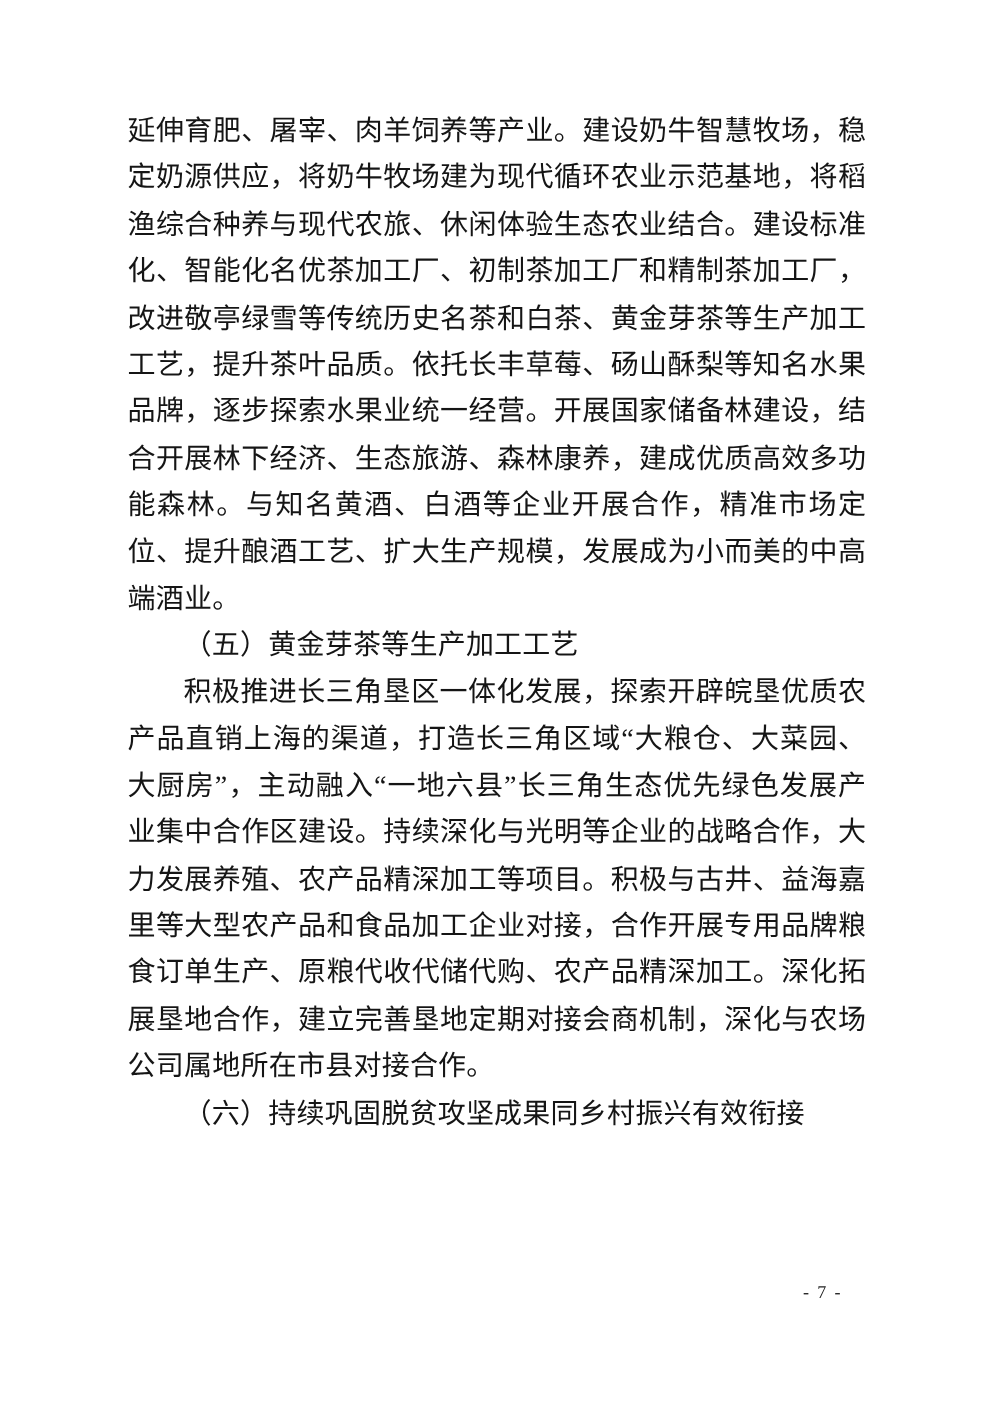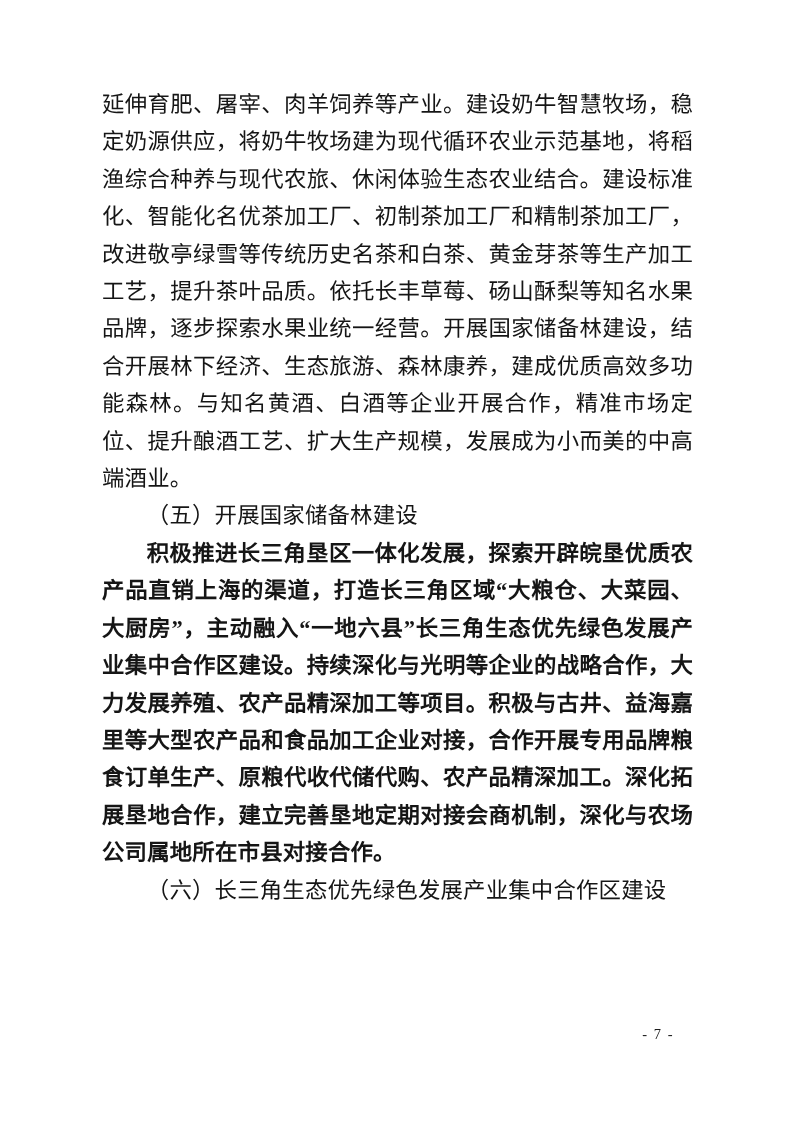--- a/index.html
+++ b/index.html
@@ -18,37 +18,37 @@
     left: 102px;
     top: 86px;
     width: 591px;
     font-size: 22.4px;
     line-height: 37.4px;
     text-align: justify;
     text-justify: inter-character;
     letter-spacing: 0.2px;
   }
   .body-text p { margin: 0; }
-  p.indent { text-indent: 2em; font-weight: bold; }
+  p.indent { text-indent: 2em; }
   p.heading { text-indent: 2em; font-weight: normal; }
   .footer {
     position: absolute;
     top: 1026px;
     right: 120px;
     font-size: 14.5px;
     color: #1c1c1c;
     letter-spacing: 1.5px;
     font-family: "Liberation Serif", "DejaVu Serif", serif;
   }
 </style>
 </head>
 <body>
 
 <div class="page">
   <div class="body-text">
     <p>延伸育肥、屠宰、肉羊饲养等产业。建设奶牛智慧牧场，稳定奶源供应，将奶牛牧场建为现代循环农业示范基地，将稻渔综合种养与现代农旅、休闲体验生态农业结合。建设标准化、智能化名优茶加工厂、初制茶加工厂和精制茶加工厂，改进敬亭绿雪等传统历史名茶和白茶、黄金芽茶等生产加工工艺，提升茶叶品质。依托长丰草莓、砀山酥梨等知名水果品牌，逐步探索水果业统一经营。开展国家储备林建设，结合开展林下经济、生态旅游、森林康养，建成优质高效多功能森林。与知名黄酒、白酒等企业开展合作，精准市场定位、提升酿酒工艺、扩大生产规模，发展成为小而美的中高端酒业。</p>
-    <p class="heading">（五）开展国家储备林建设</p>
+    <p class="heading">（五）黄金芽茶等生产加工工艺</p>
     <p class="indent">积极推进长三角垦区一体化发展，探索开辟皖垦优质农产品直销上海的渠道，打造长三角区域“大粮仓、大菜园、大厨房”，主动融入“一地六县”长三角生态优先绿色发展产业集中合作区建设。持续深化与光明等企业的战略合作，大力发展养殖、农产品精深加工等项目。积极与古井、益海嘉里等大型农产品和食品加工企业对接，合作开展专用品牌粮食订单生产、原粮代收代储代购、农产品精深加工。深化拓展垦地合作，建立完善垦地定期对接会商机制，深化与农场公司属地所在市县对接合作。</p>
-    <p class="heading">（六）长三角生态优先绿色发展产业集中合作区建设</p>
+    <p class="heading">（六）持续巩固脱贫攻坚成果同乡村振兴有效衔接</p>
   </div>
 
   <div class="footer">- 7 -</div>
 </div>
 
 </body></html>

